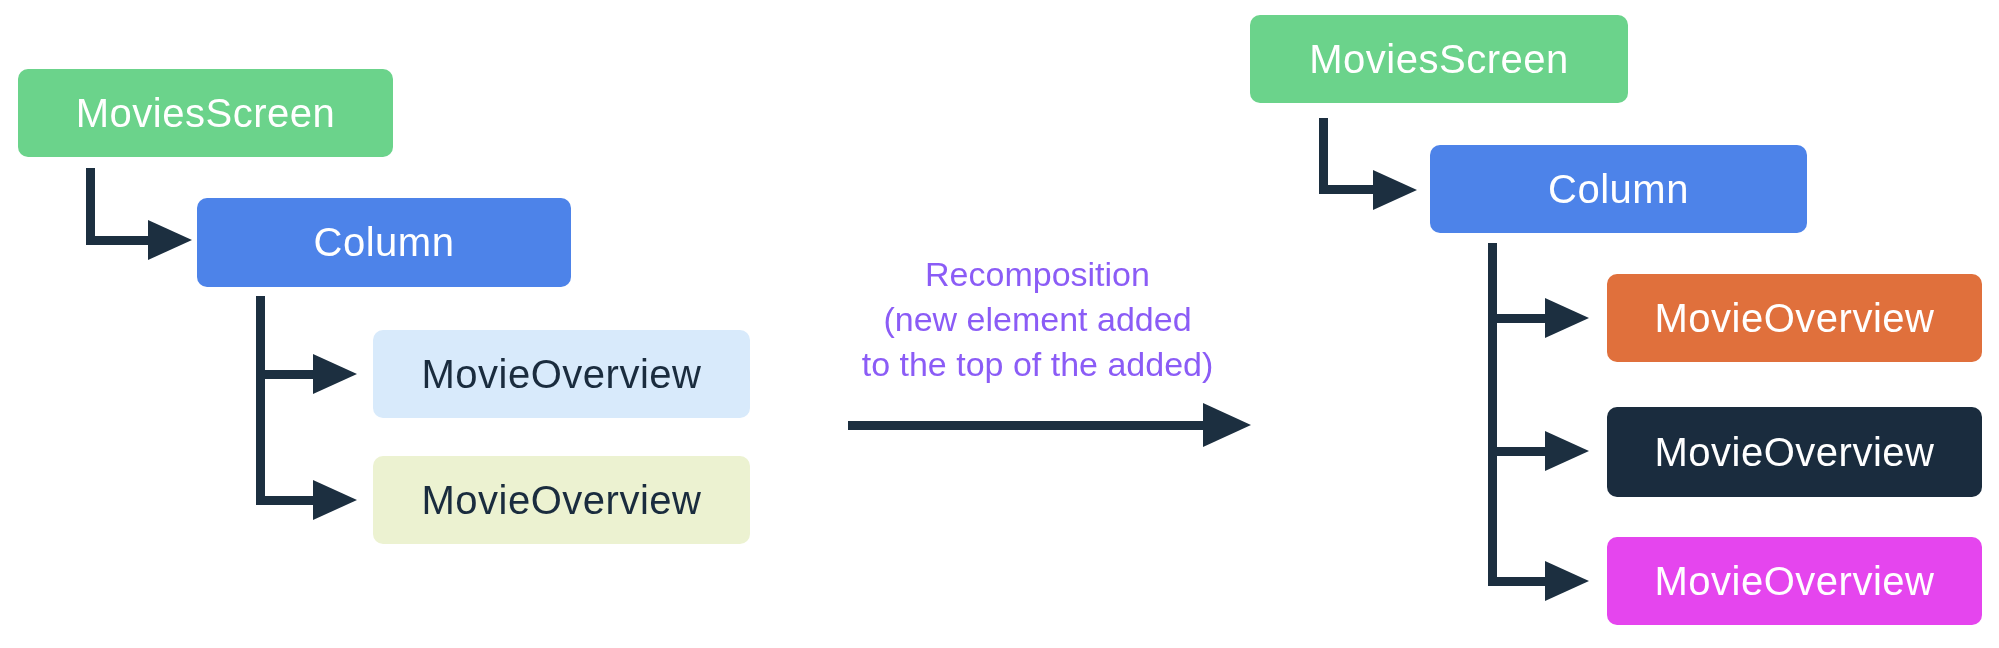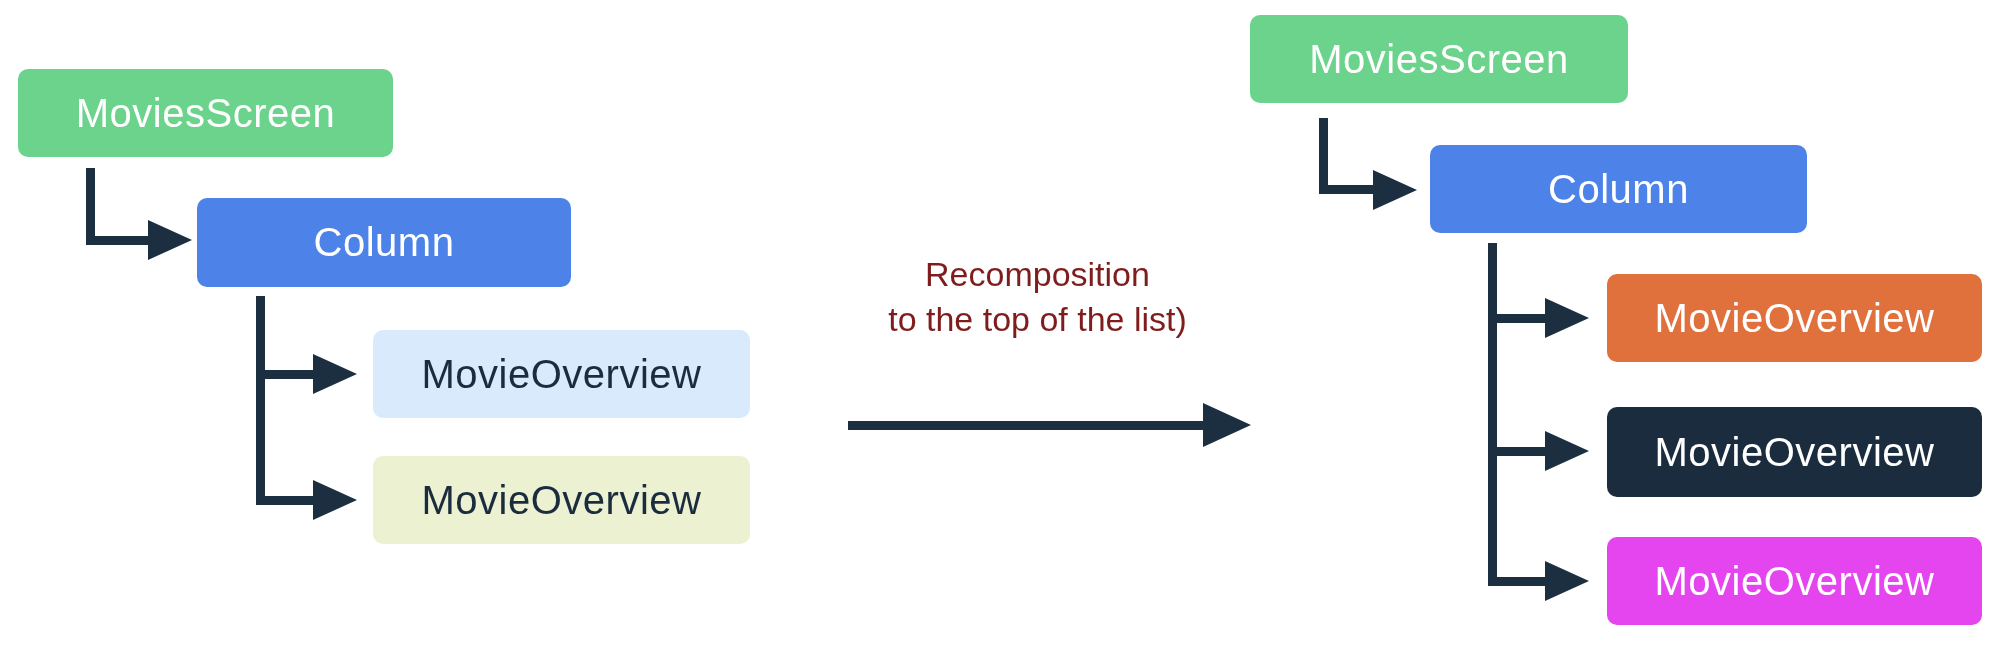--- a/index.html
+++ b/index.html
@@ -76,23 +76,24 @@
   <div class="vline l-v2"></div>
   <div class="hline l-h2"></div>
   <div class="arrowhead l-a2"></div>
   <div class="hline l-h3"></div>
   <div class="arrowhead l-a3"></div>
 
   <div class="node l-mo1" style="background-color: rgb(216, 234, 251); color: rgb(26, 44, 62);">MovieOverview</div>
 
   <div class="node l-mo2" style="background-color: rgb(236, 242, 209); color: rgb(26, 44, 62);">MovieOverview</div>
 
-  <div class="annotation" style="color: #7f1d1d;">
+  <div class="annotation" style="color: #8b5cf6;">
     <div>Recomposition</div>
-    <div>to the top of the list)</div>
+    <div>(new element added</div>
+    <div>to the top of the added)</div>
   </div>
   <div class="hline m-line"></div>
   <div class="arrowhead big m-arrow"></div>
 
   <div class="node r-green" style="background-color: rgb(107, 211, 139); color: rgb(255, 255, 255);">MoviesScreen</div>
 
   <div class="vline r-v1"></div>
   <div class="hline r-h1"></div>
   <div class="arrowhead r-a1"></div>
 

